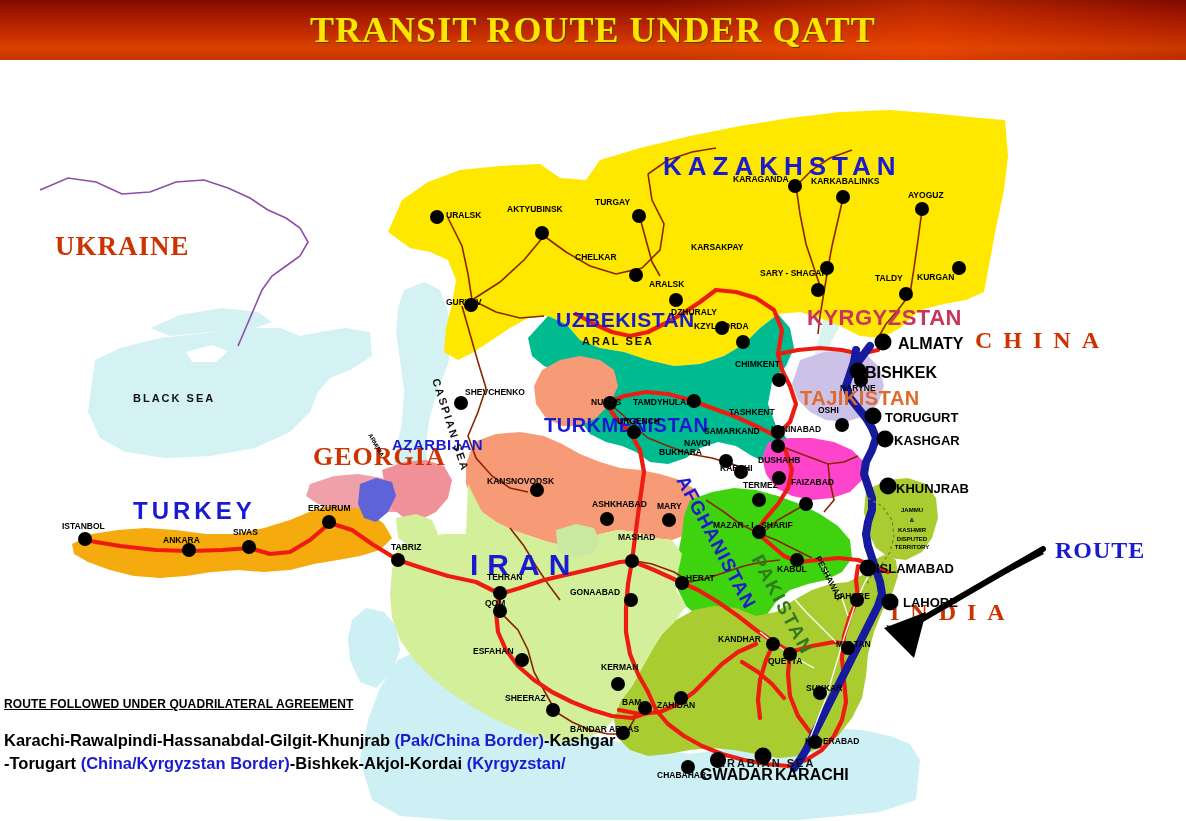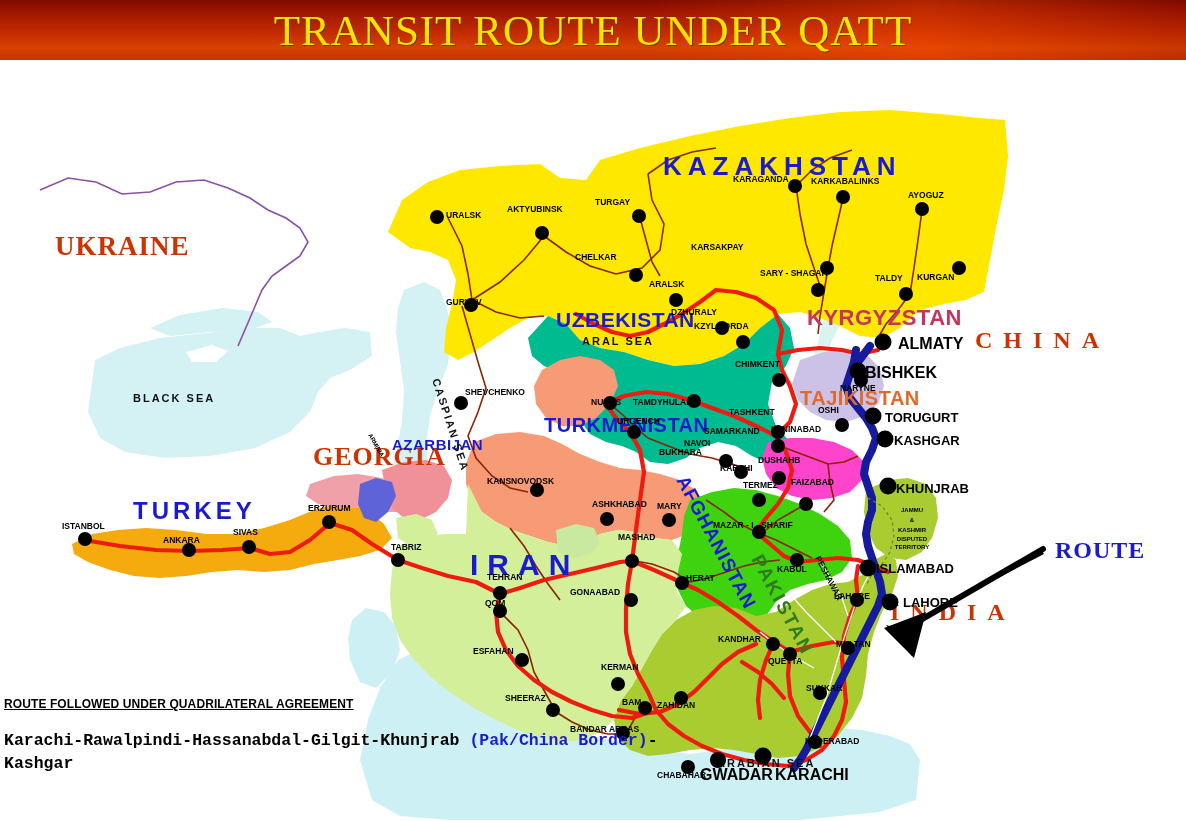--- a/index.html
+++ b/index.html
@@ -7,21 +7,21 @@
 
   #banner{
     position:absolute;left:0;top:0;width:1186px;height:60px;
     background:
       linear-gradient(to right, rgba(0,0,0,0) 0%, rgba(0,0,0,0) 55%, rgba(255,80,0,.38) 78%, rgba(120,0,0,.15) 100%),
       linear-gradient(to bottom,#7d0b00 0%,#9c1500 18%,#c32c00 55%,#d84200 80%,#c53300 100%);
     display:flex;align-items:center;justify-content:center;
   }
   #banner-title{
     font-family:"Liberation Serif",serif;
-    font-weight:normal;font-size:43px;color:#ffe400;
+    font-weight:bold;font-size:36px;color:#ffe400;
     letter-spacing:1px;
     text-shadow:1px 1px 0 #6a3b00;
     white-space:nowrap;
   }
 
   #map-wrap{position:absolute;left:0;top:60px;width:1186px;height:761px;}
   svg#map{display:block;width:1186px;height:761px;}
 
   
   .ctry-blue{fill:#1a1ad0;font-family:"Liberation Sans",sans-serif;font-weight:bold;}
@@ -35,21 +35,21 @@
   .sea{fill:#111;font-family:"Liberation Sans",sans-serif;font-weight:bold;font-size:11px;letter-spacing:2px;}
   .tiny{fill:#000;font-family:"Liberation Sans",sans-serif;font-weight:bold;font-size:6px;}
   .route-lbl{fill:#1a1ad0;font-family:"Liberation Serif",serif;font-weight:bold;font-size:24px;letter-spacing:1px;}
   .dot{fill:#000;}
 
   #caption{position:absolute;left:4px;top:697px;width:700px;}
   #cap-title{
     font-family:"Liberation Sans",sans-serif;font-weight:bold;font-size:12px;color:#000;
     text-decoration:underline;letter-spacing:.1px;white-space:nowrap;
   }
-  #cap-body{margin-top:18px;font-family:Liberation Mono, monospace;font-weight:bold;font-size:16.5px;color:#000;line-height:23px;}
+  #cap-body{margin-top:18px;font-family:Liberation Sans, sans-serif;font-weight:bold;font-size:16.5px;color:#000;line-height:23px;}
   #cap-body .hl{color:#1a1ad0;}
 </style>
 </head>
 <body>
 
 <div id="banner">
   <div id="banner-title">TRANSIT ROUTE UNDER QATT</div>
 </div>
 
 <div id="map-wrap">
@@ -365,14 +365,15 @@
     <path d="M884,568 L926,552 L914,598 Z" fill="#000"></path>
     <text class="route-lbl" x="1055" y="498">ROUTE</text>
   </g>
 </svg>
 </div>
 
 <div id="caption">
   <div id="cap-title">ROUTE FOLLOWED UNDER QUADRILATERAL AGREEMENT</div>
   <div id="cap-body">
     <div><span>Karachi-Rawalpindi-Hassanabdal-Gilgit-Khunjrab </span><span class="hl">(Pak/China Border)</span><span>-Kashgar</span></div>
+    <div><span>-Torugart </span><span class="hl">(China/Kyrgyzstan Border)</span><span>-Bishkek-Akjol-Kordai </span><span class="hl">(Kyrgyzstan/</span></div>
   </div>
 </div>
 
 </body></html>

